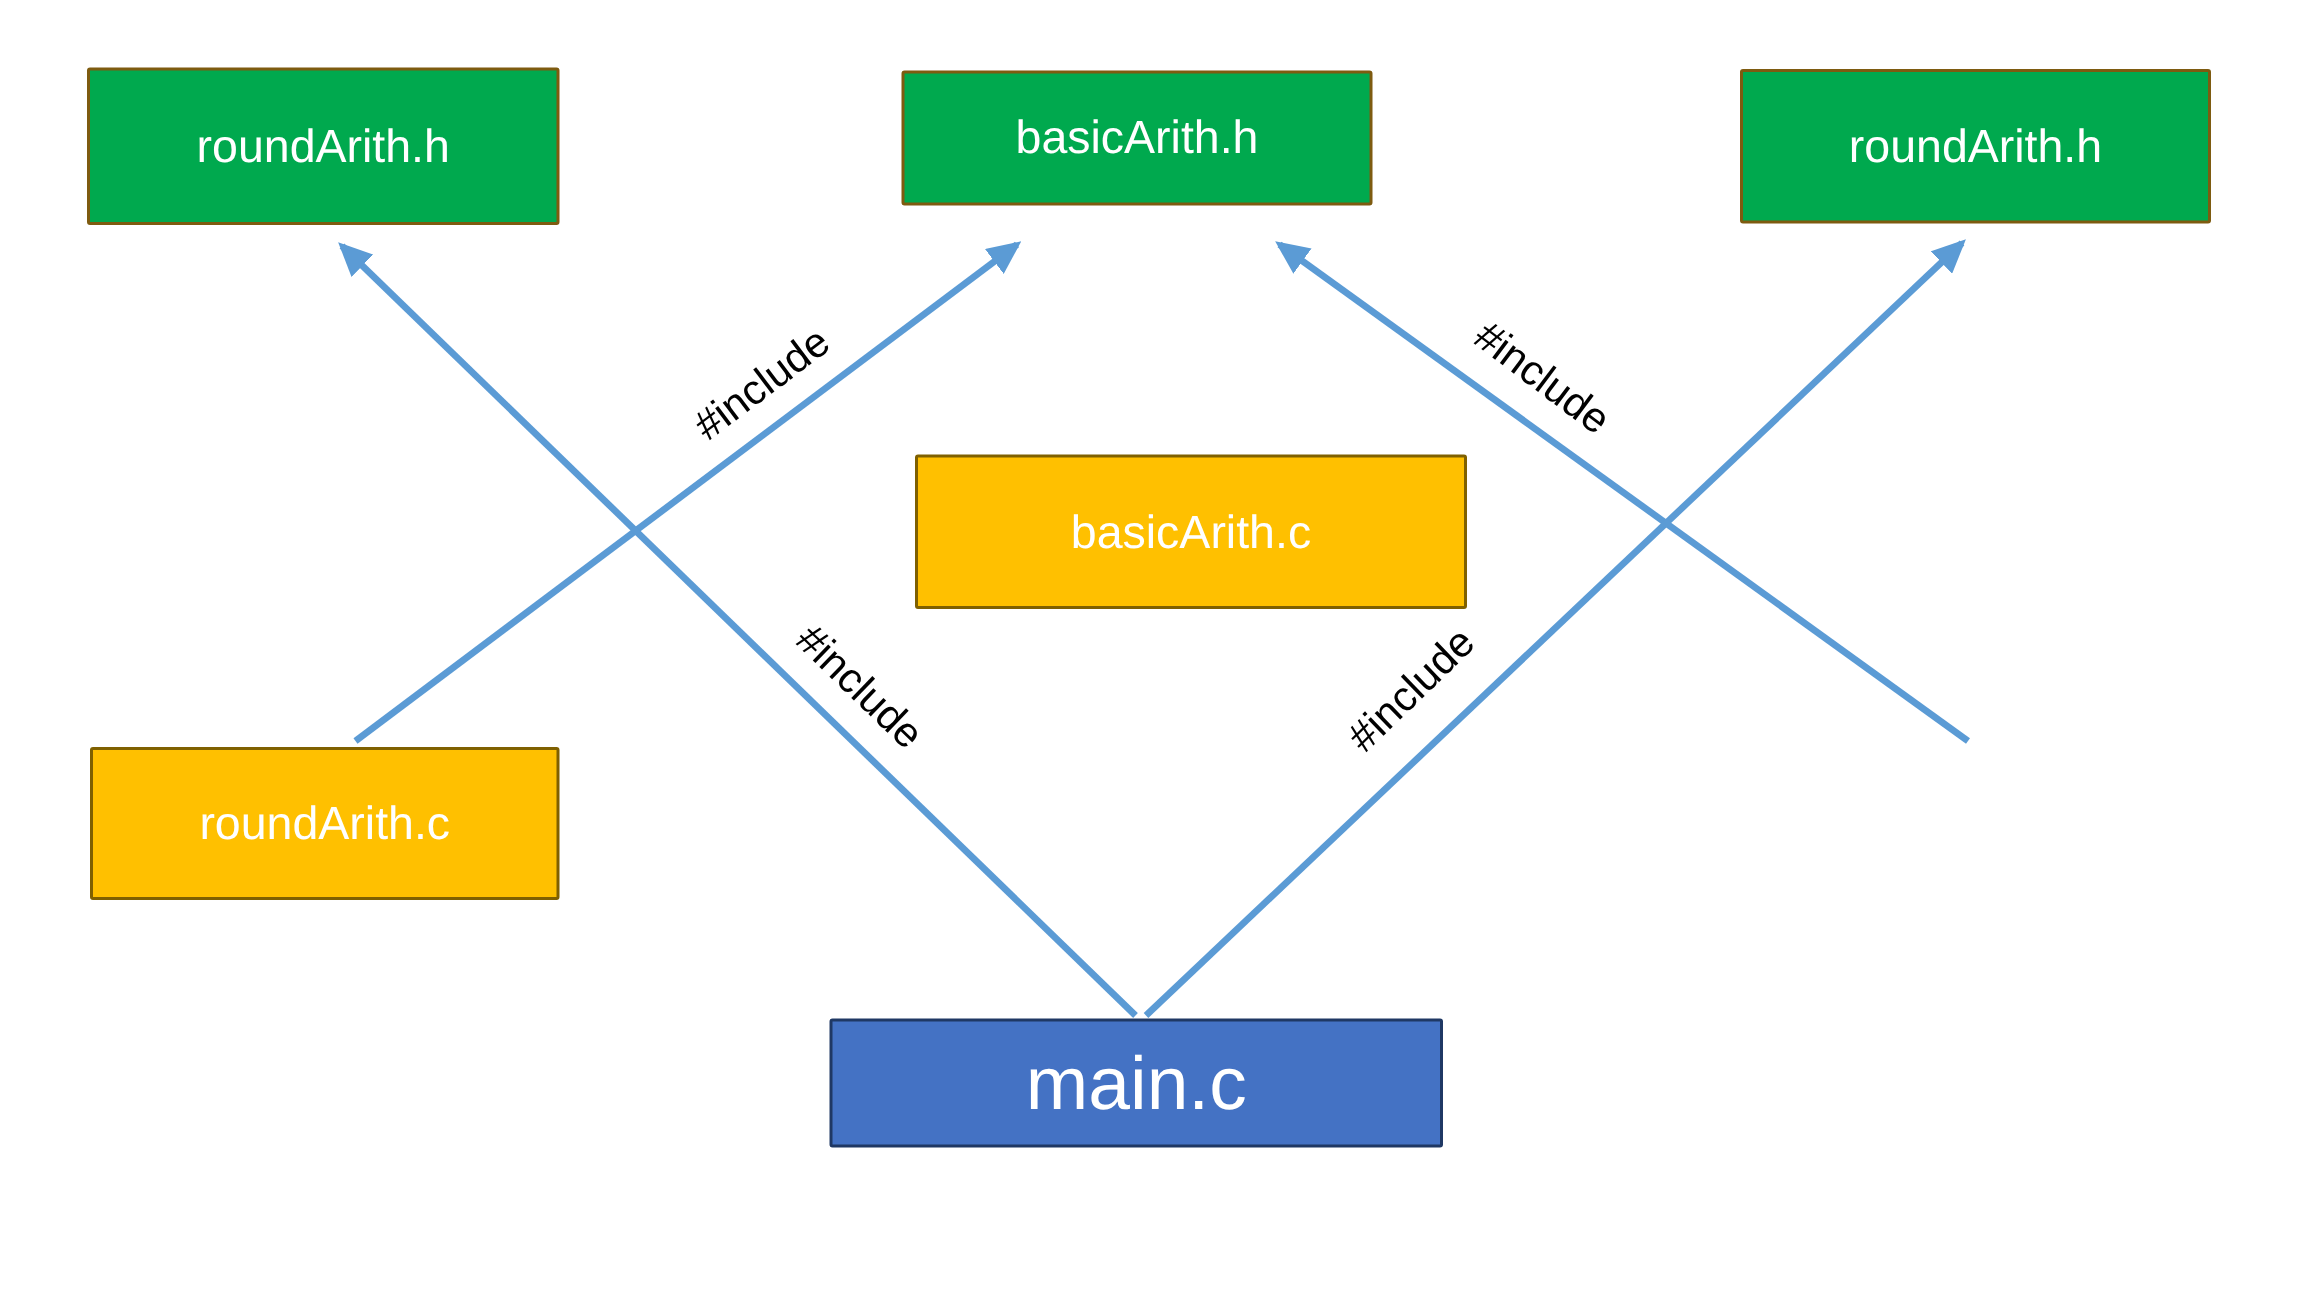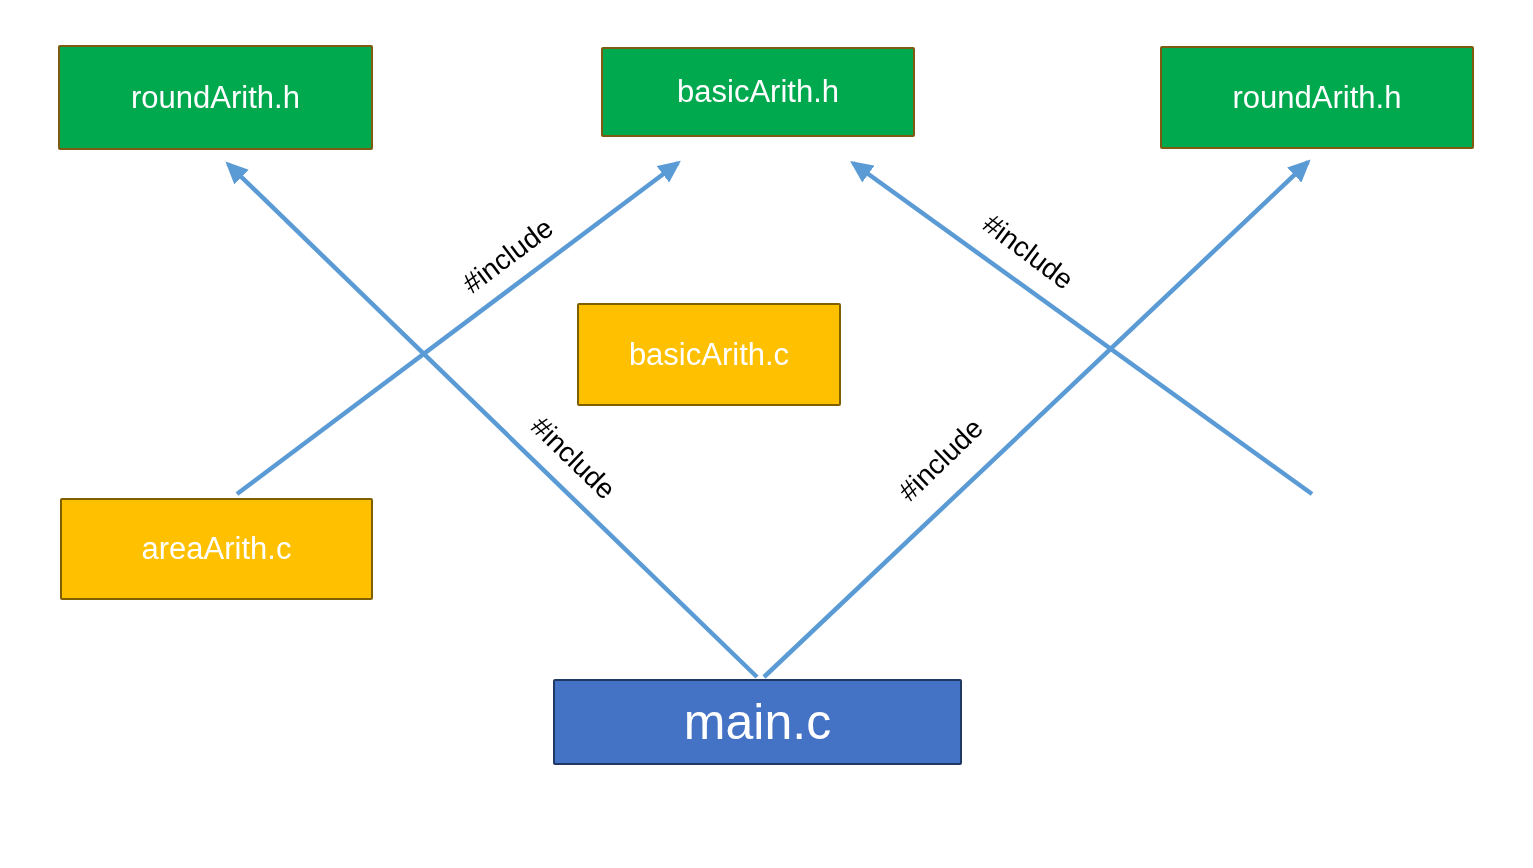--- a/index.html
+++ b/index.html
@@ -61,26 +61,26 @@
   </div>
 
   <div class="node header" style="left:601px; top:47px; width:314px; height:90px">
     <span>basicArith.h</span>
   </div>
 
   <div class="node header" style="left:1160px; top:46px; width:314px; height:103px">
     <span>roundArith.h</span>
   </div>
 
-  <div class="node source" style="left:577px; top:303px; width:264px; height:103px">
+  <div class="node source" style="left:610px; top:303px; width:368px; height:103px">
     <span>basicArith.c</span>
   </div>
 
   <div class="node source" style="left:60px; top:498px; width:313px; height:102px">
-    <span>areaArith.c</span>
+    <span>roundArith.c</span>
   </div>
 
 
   <div class="node main" style="left:553px; top:679px; width:409px; height:86px">
     <span>main.c</span>
   </div>
 
   <div class="edge-label rotA" style="left:508px; top:256px">#include</div>
 
   <div class="edge-label rotB" style="left:1028px; top:252px">#include</div>

